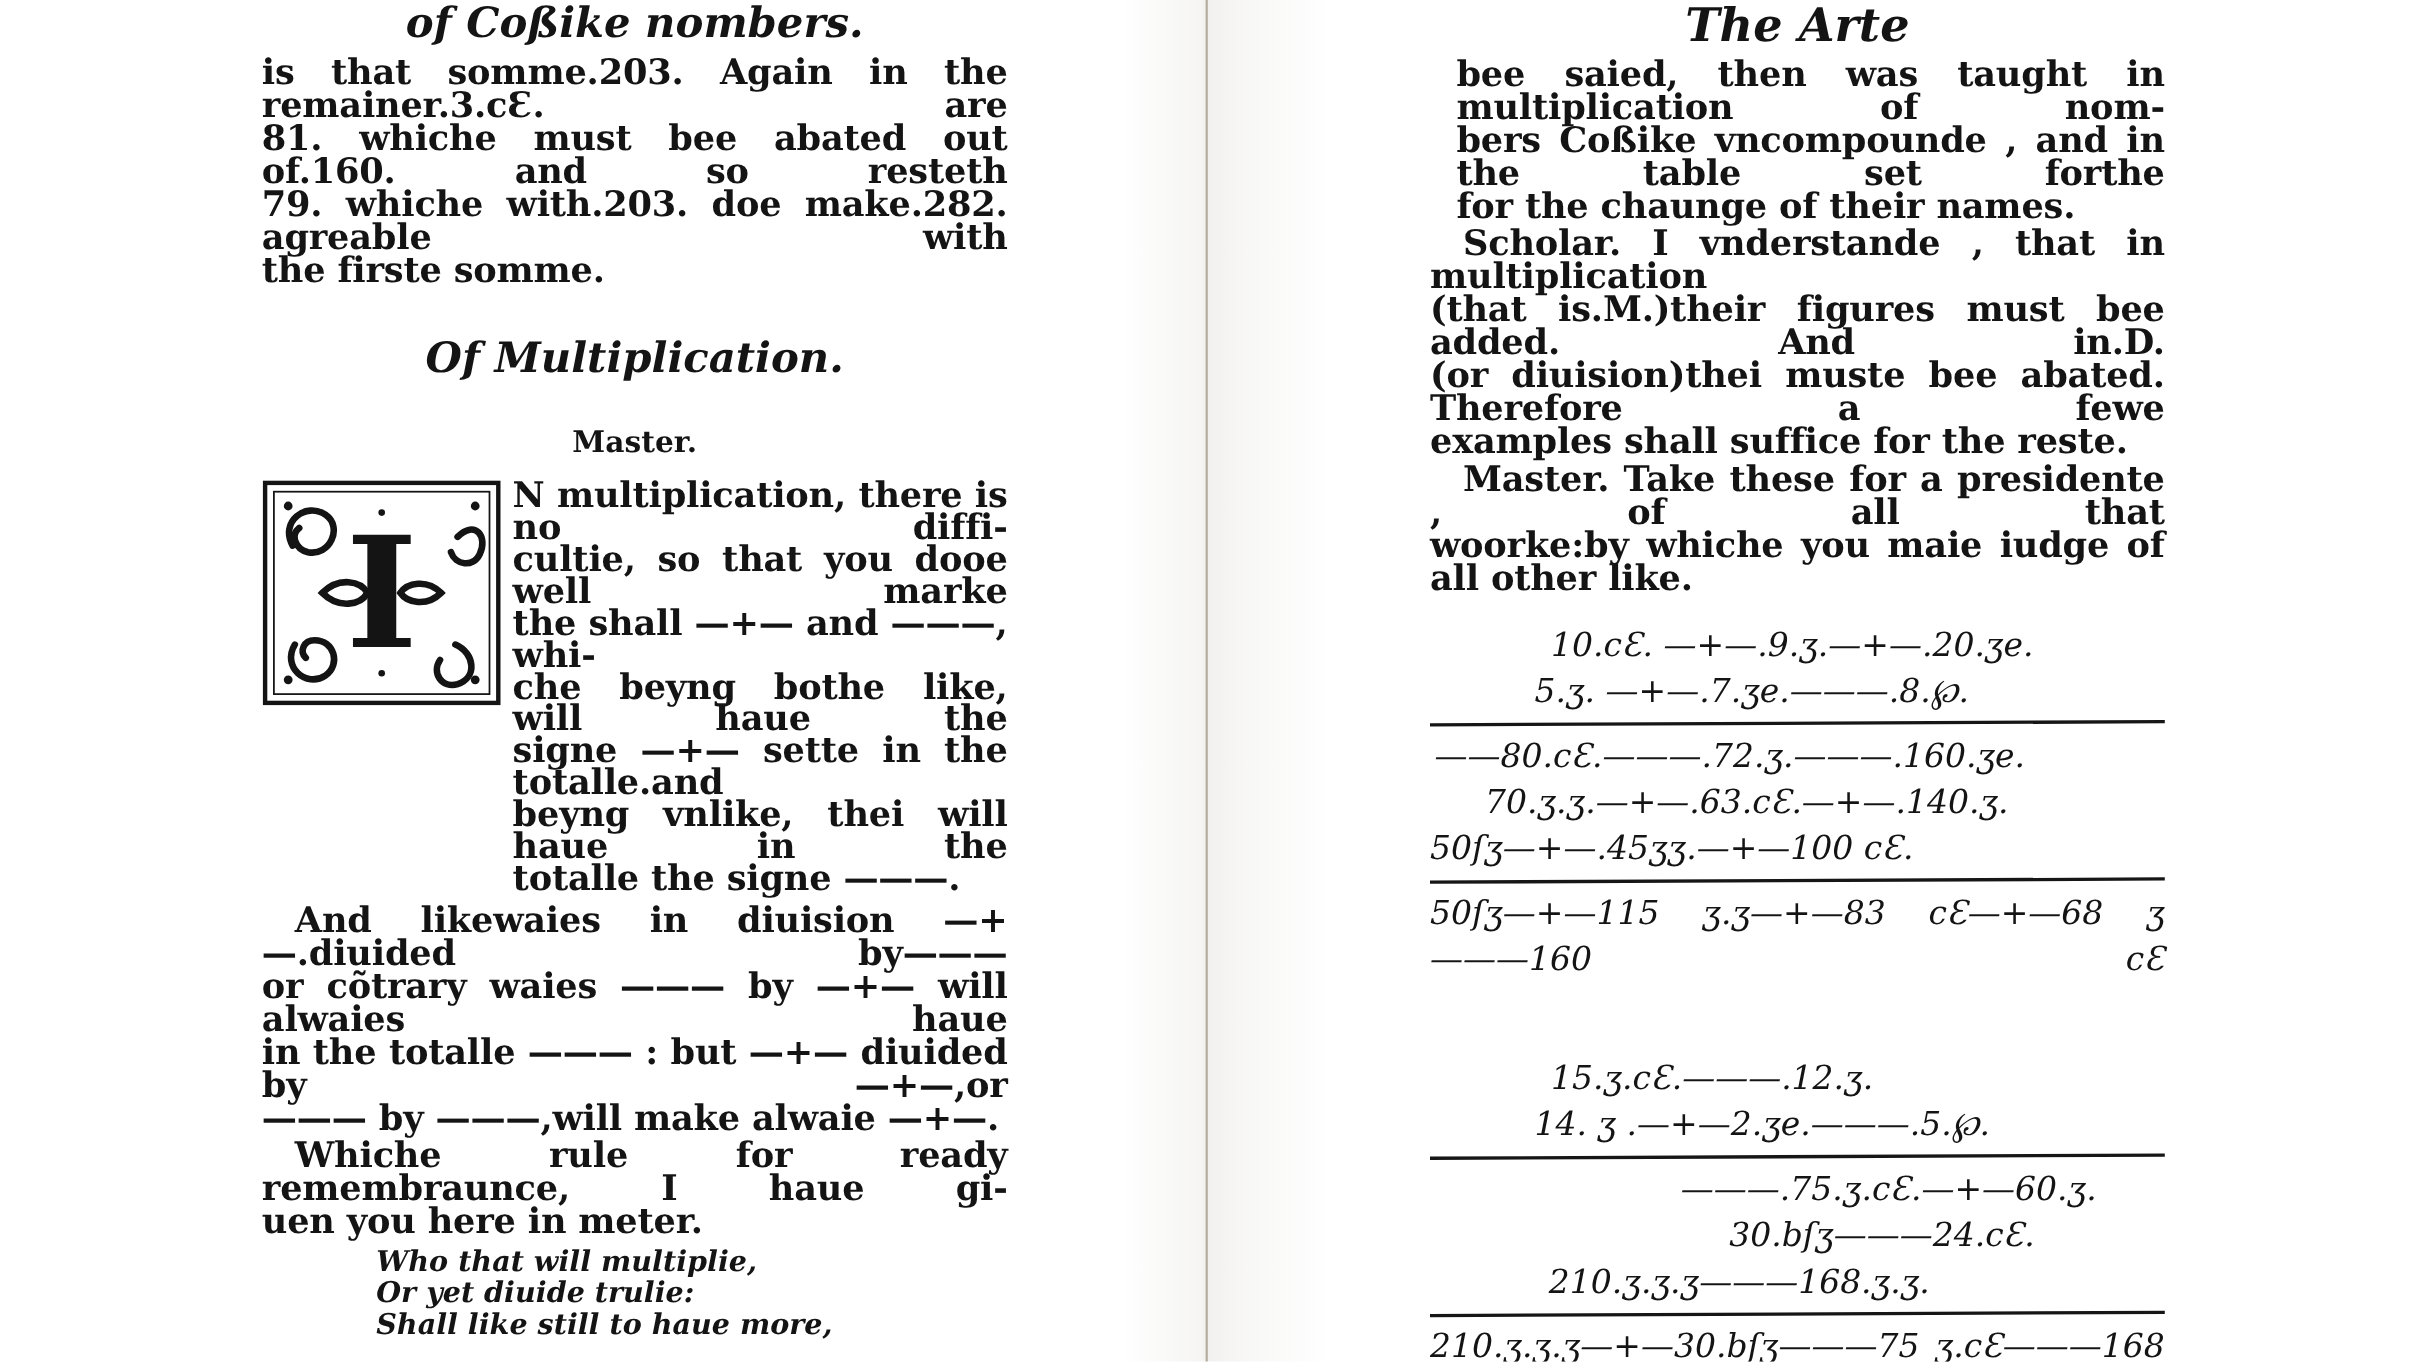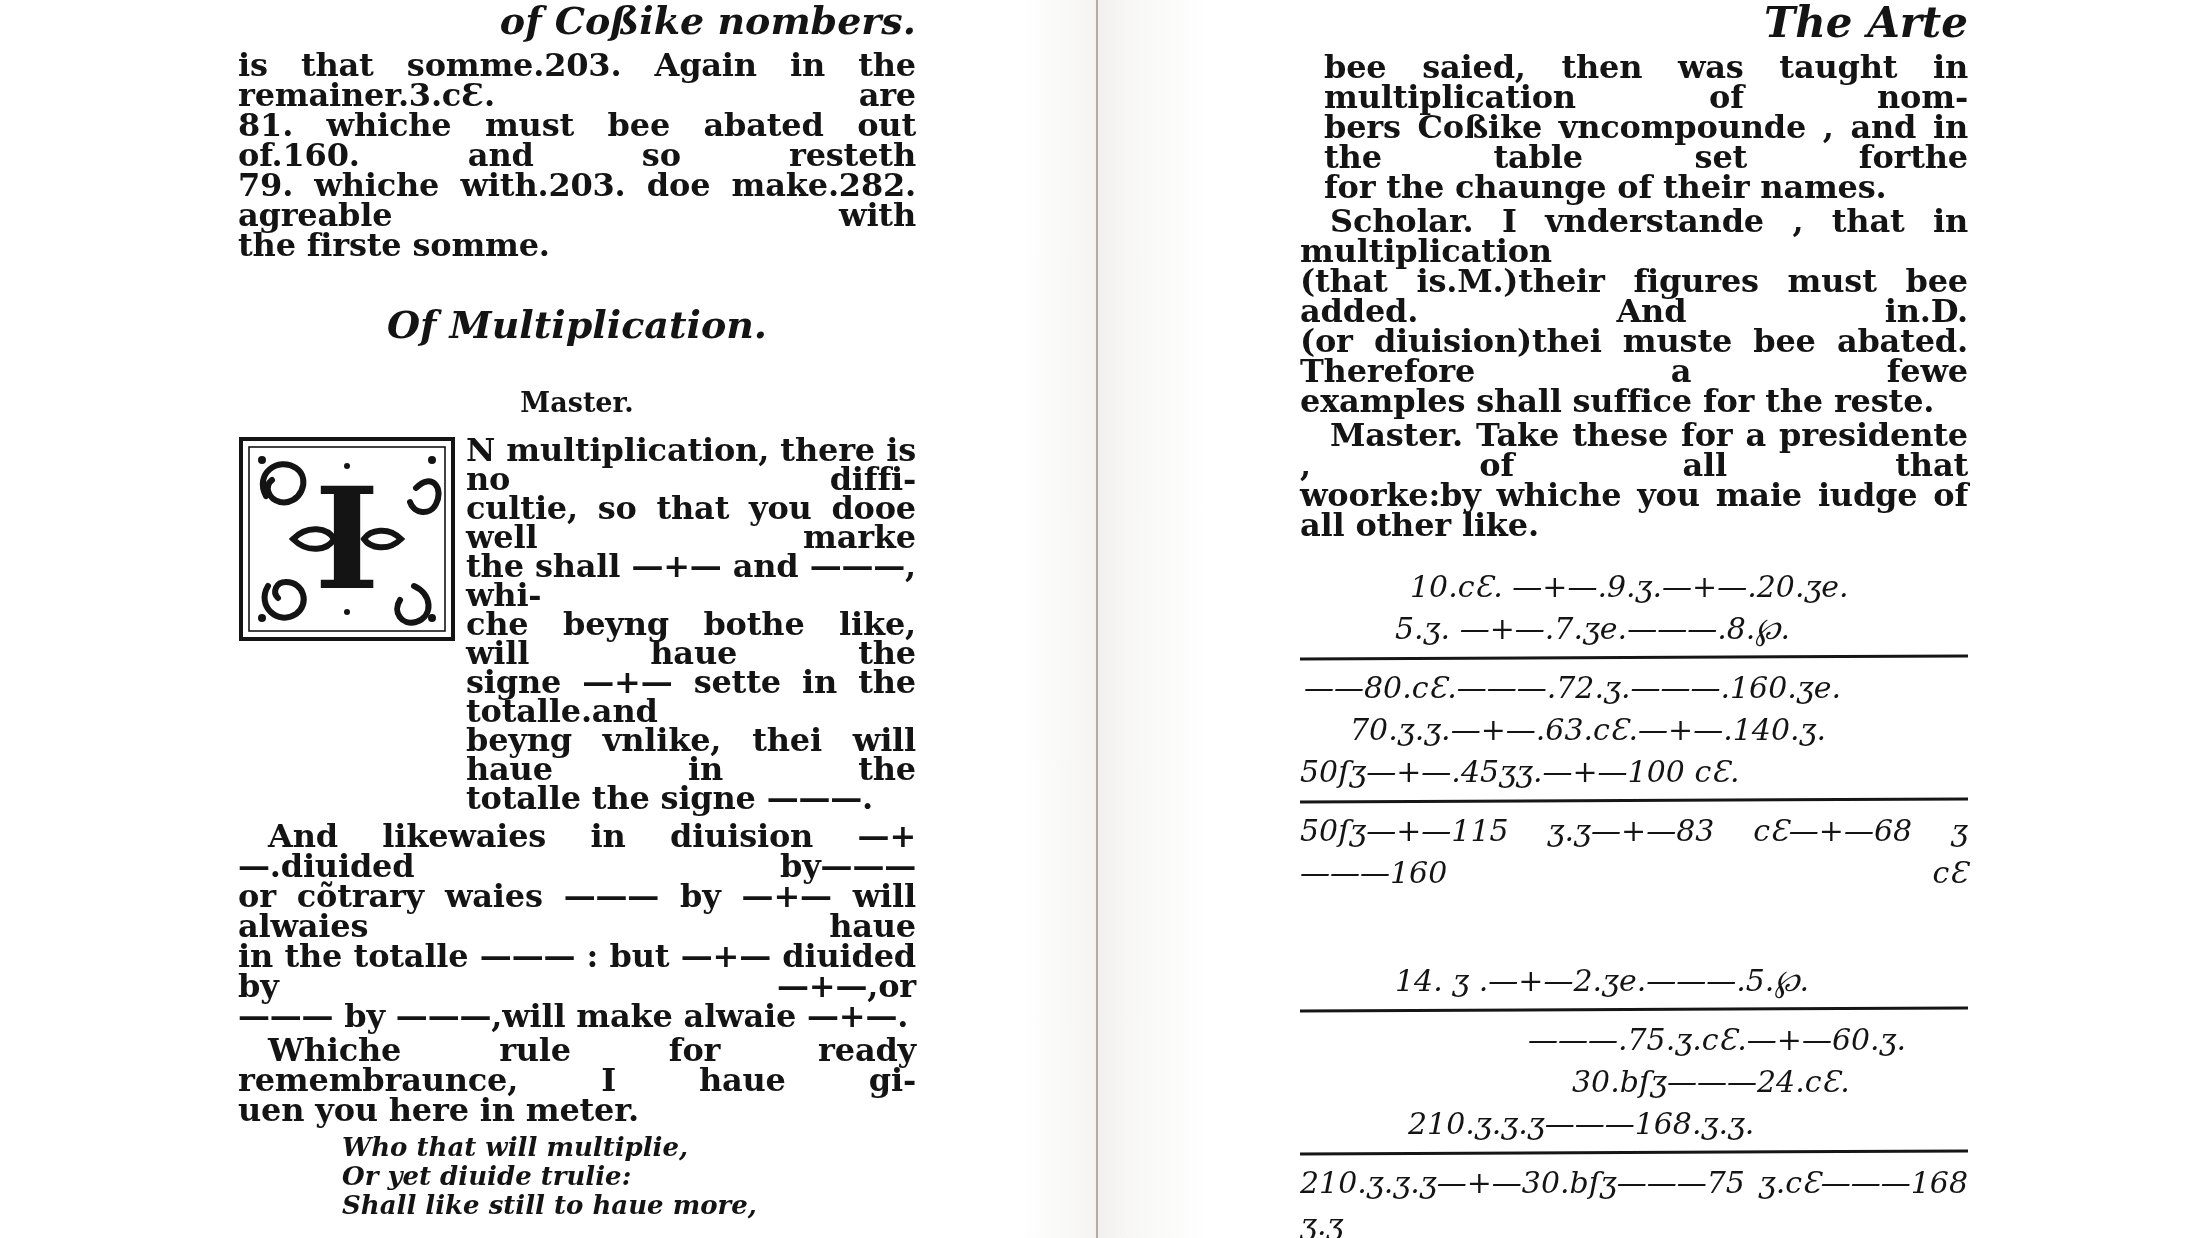--- a/index.html
+++ b/index.html
@@ -16,21 +16,21 @@
   .page.left{left:238px;width:678px;}
   .page.right{left:1300px;width:668px;}
 
   
   .blk{font-weight:bold;font-size:32px;line-height:30px;letter-spacing:-0.2px;}
   .para{margin:0;}
   .para .line{text-align:justify;text-align-last:justify;}
   .para .line:last-child{text-align-last:left;}
   .para.indent1 .line:first-child{text-indent:30px;}
 
-  .running-head{font-style:italic;font-weight:600;text-align:right;font-size:38px;line-height:42px;}
+  .running-head{font-style:italic;font-weight:600;text-align:center;font-size:38px;line-height:42px;}
   .section-title{font-style:italic;font-weight:600;text-align:center;font-size:38px;line-height:42px;margin:0;}
   .speaker-head{font-weight:bold;text-align:center;font-size:27px;line-height:30px;}
 
   
   .dropcap-row{display:flex;align-items:flex-start;}
   .initial-box{width:218px;height:206px;flex:0 0 auto;}
   .intro-col{flex:1 1 auto;padding-left:10px;}
   .intro-col .line{text-align:justify;text-align-last:justify;}
   .intro-col .line:last-child{text-align-last:left;}
 
@@ -150,20 +150,21 @@
         <div class="mline" style="padding-left: 95px;">5.ʒ. —+—.7.ʒe.———.8.℘.</div>
         <div class="mrule"></div>
         <div class="mline" style="padding-left: 4px;">——80.cƐ.———.72.ʒ.———.160.ʒe.</div>
         <div class="mline" style="padding-left: 50px;">70.ʒ.ʒ.—+—.63.cƐ.—+—.140.ʒ.</div>
         <div class="mline" style="padding-left: 0px;">50ſʒ—+—.45ʒʒ.—+—100 cƐ.</div>
         <div class="mrule"></div>
         <div class="mline stretch" style="padding-left: 0px;">50ſʒ—+—115 ʒ.ʒ—+—83 cƐ—+—68 ʒ———160 cƐ</div>
       </div>
 
     <div class="math" style="margin-top:66px;">
+        <div class="mline" style="padding-left: 110px;">15.ʒ.cƐ.———.12.ʒ.</div>
         <div class="mline" style="padding-left: 95px;">14. ʒ .—+—2.ʒe.———.5.℘.</div>
         <div class="mrule"></div>
         <div class="mline" style="padding-left: 228px;">———.75.ʒ.cƐ.—+—60.ʒ.</div>
         <div class="mline" style="padding-left: 272px;">30.bſʒ———24.cƐ.</div>
         <div class="mline" style="padding-left: 108px;">210.ʒ.ʒ.ʒ———168.ʒ.ʒ.</div>
         <div class="mrule"></div>
         <div class="mline stretch" style="padding-left: 0px;">210.ʒ.ʒ.ʒ—+—30.bſʒ———75 ʒ.cƐ———168 ʒ.ʒ</div>
       </div>
 
   </div>

